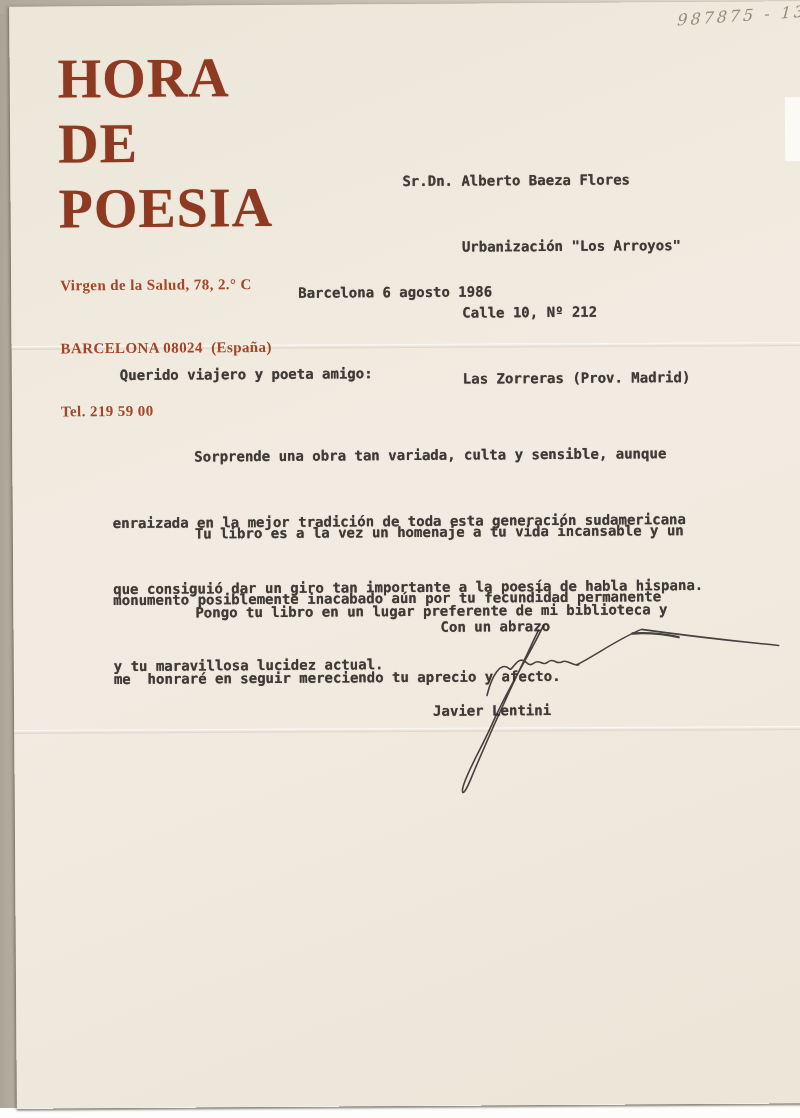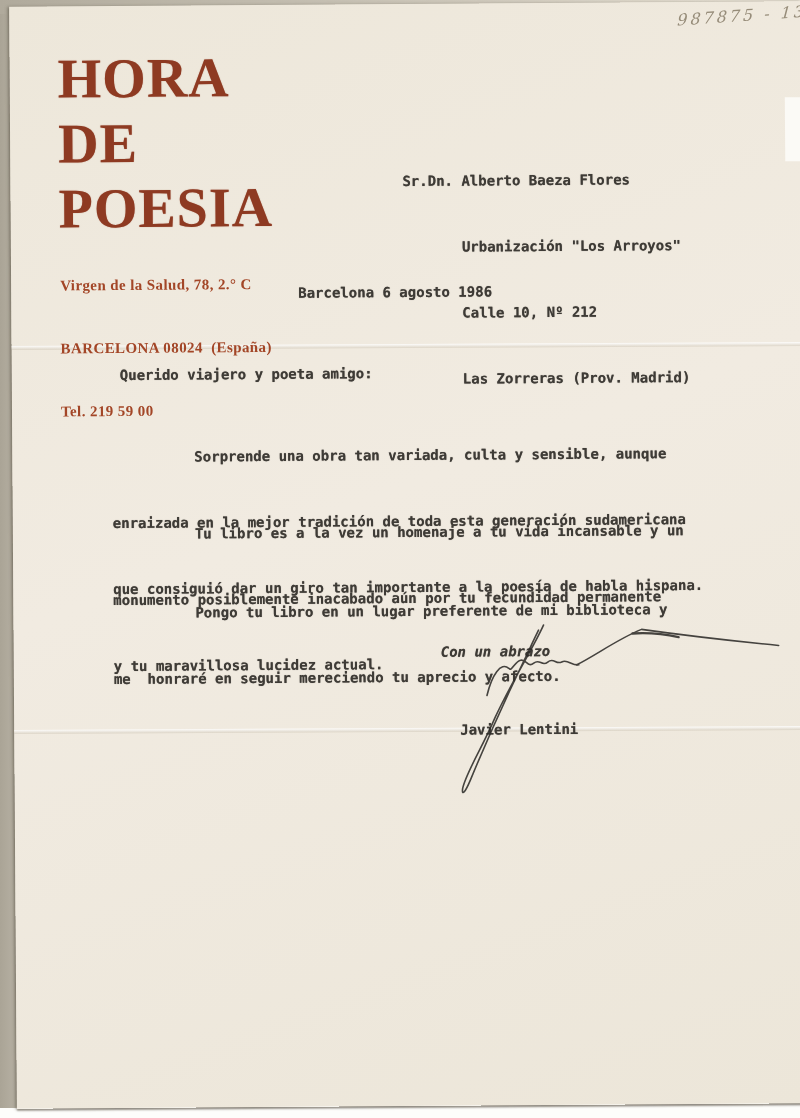--- a/index.html
+++ b/index.html
@@ -91,22 +91,22 @@
   .dateline  { position: absolute; left: 287px; top: 277px; }
   .salutation{ position: absolute; left: 108px; top: 358px; }
 
   .bodytext  { position: absolute; left: 100px; width: 600px; }
   .p1 { top: 396px; }
   .p2 { top: 473px; }
   .p3 { top: 552px; }
   .line { display: block; }
   .line.indent { padding-left: 82px; }
 
-  .closing   { position: absolute; left: 427px; top: 637px; font-style: italic; }
-  .typed-name{ position: absolute; left: 446px; top: 696px; margin-top: 19px; }
+  .closing   { position: absolute; left: 427px; top: 612px; }
+  .typed-name{ position: absolute; left: 419px; top: 696px; }
 
   .sig-svg { position: absolute; left: 267px; top: 608px; }
 </style>
 </head>
 <body>
 
 <div class="stage">
 
   <div class="bg-left"></div>
   <div class="bg-top"></div>

